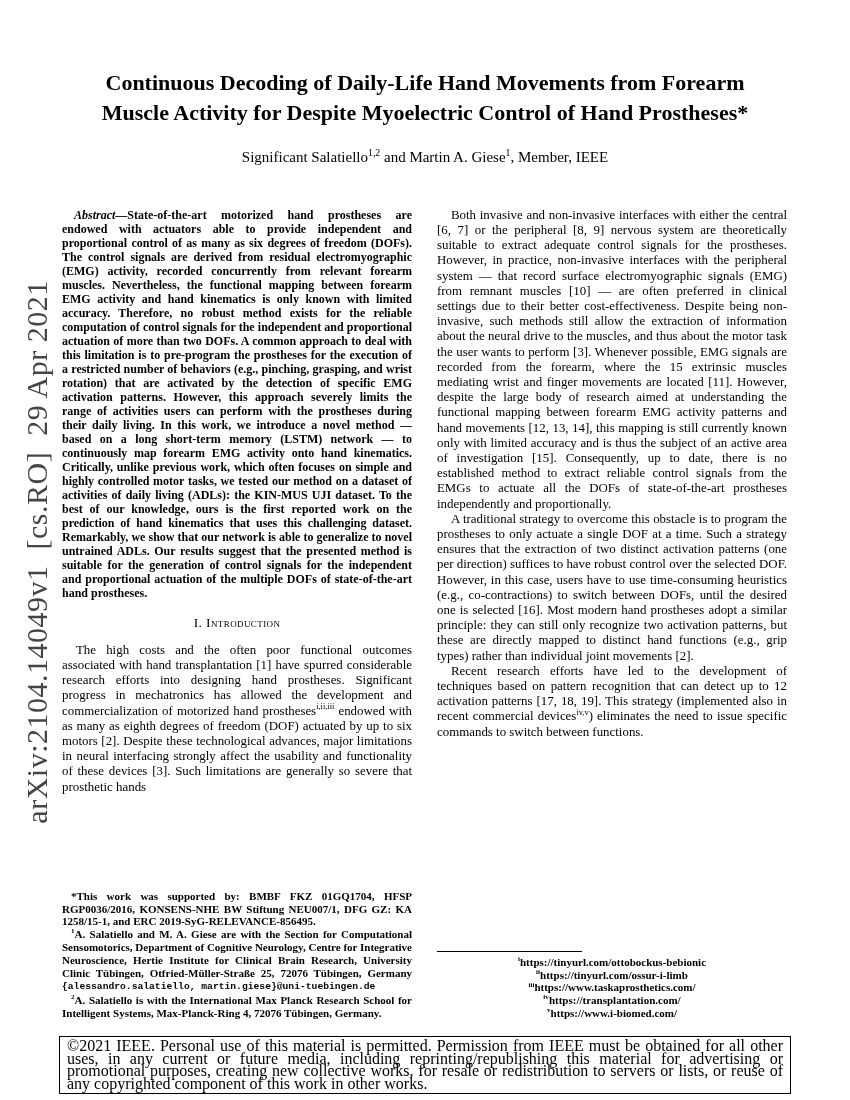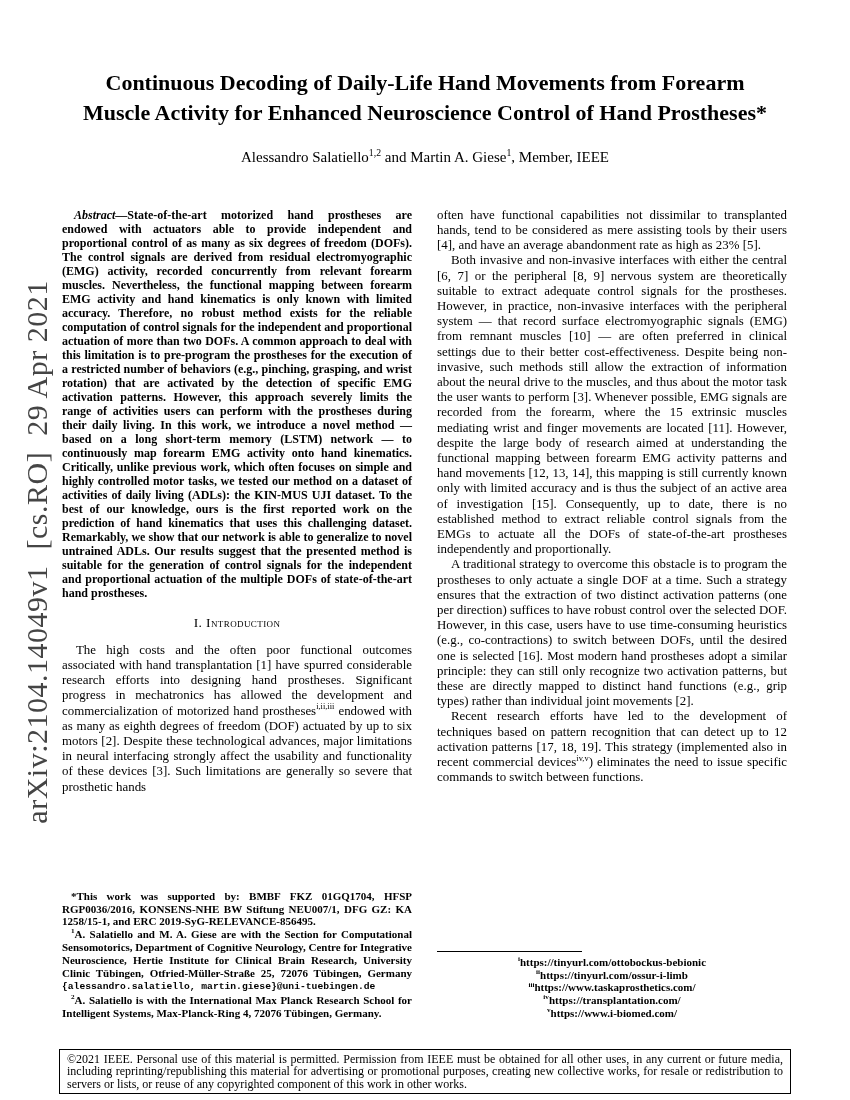--- a/index.html
+++ b/index.html
@@ -68,51 +68,50 @@
   .seg-i  { }
   .seg-bi { font-style: italic; font-weight: bold; }
   .seg-tt { font-family: "Liberation Mono", monospace; font-size: 0.88em; }
 
   
   .copyright-box {
     position: absolute; left: 59px; right: 59px; bottom: 6px;
     border: 1px solid #000; padding: 3px 7px;
   }
   .copyright-box p {
-    font-size: 12px; line-height: 12.4px; text-align: justify;
+    font-size: 16px; line-height: 12.4px; text-align: justify;
   }
 </style>
 </head>
 <body>
 
 <div class="page">
 
   <div class="arxiv-stamp">arXiv:2104.14049v1  [cs.RO]  29 Apr 2021</div>
 
   <header class="title-block">
-    <h1 class="title">Continuous Decoding of Daily-Life Hand Movements from Forearm Muscle Activity for Enhanced Neuroscience Control of Hand Prostheses*</h1>
-    <div class="authors"><span>Alessandro Salatiello</span><span class="seg-sup">1,2</span><span> and Martin A. Giese</span><span class="seg-sup">1</span><span>, </span><span class="seg-i">Member, IEEE</span></div>
+    <h1 class="title">Continuous Decoding of Daily-Life Hand Movements from Forearm Muscle Activity for Despite Myoelectric Control of Hand Prostheses*</h1>
+    <div class="authors"><span>Significant Salatiello</span><span class="seg-sup">1,2</span><span> and Martin A. Giese</span><span class="seg-sup">1</span><span>, </span><span class="seg-i">Member, IEEE</span></div>
   </header>
 
   <main class="columns">
 
     <section class="col col-left">
       <p class="abstract"><span class="seg-bi">Abstract</span><span>—State-of-the-art motorized hand prostheses are endowed with actuators able to provide independent and proportional control of as many as six degrees of freedom (DOFs). The control signals are derived from residual electromyographic (EMG) activity, recorded concurrently from relevant forearm muscles. Nevertheless, the functional mapping between forearm EMG activity and hand kinematics is only known with limited accuracy. Therefore, no robust method exists for the reliable computation of control signals for the independent and proportional actuation of more than two DOFs. A common approach to deal with this limitation is to pre-program the prostheses for the execution of a restricted number of behaviors (e.g., pinching, grasping, and wrist rotation) that are activated by the detection of specific EMG activation patterns. However, this approach severely limits the range of activities users can perform with the prostheses during their daily living. In this work, we introduce a novel method — based on a long short-term memory (LSTM) network — to continuously map forearm EMG activity onto hand kinematics. Critically, unlike previous work, which often focuses on simple and highly controlled motor tasks, we tested our method on a dataset of activities of daily living (ADLs): the KIN-MUS UJI dataset. To the best of our knowledge, ours is the first reported work on the prediction of hand kinematics that uses this challenging dataset. Remarkably, we show that our network is able to generalize to novel untrained ADLs. Our results suggest that the presented method is suitable for the generation of control signals for the independent and proportional actuation of the multiple DOFs of state-of-the-art hand prostheses.</span></p>
       <h2 class="section-heading">I. Introduction</h2>
       <p class="body-par indent"><span>The high costs and the often poor functional outcomes associated with hand transplantation [1] have spurred considerable research efforts into designing hand prostheses. Significant progress in mechatronics has allowed the development and commercialization of motorized hand prostheses</span><span class="seg-sup">i,ii,iii</span><span> endowed with as many as eighth degrees of freedom (DOF) actuated by up to six motors [2]. Despite these technological advances, major limitations in </span><span class="seg-i">neural interfacing</span><span> strongly affect the usability and functionality of these devices [3]. Such limitations are generally so severe that prosthetic hands</span></p>
 
       <div class="footnotes">
         <p class="footnote"><span>*This work was supported by: BMBF FKZ 01GQ1704, HFSP RGP0036/2016, KONSENS-NHE BW Stiftung NEU007/1, DFG GZ: KA 1258/15-1, and ERC 2019-SyG-RELEVANCE-856495.</span></p>
         <p class="footnote"><span class="seg-sup">1</span><span>A. Salatiello and M. A. Giese are with the Section for Computational Sensomotorics, Department of Cognitive Neurology, Centre for Integrative Neuroscience, Hertie Institute for Clinical Brain Research, University Clinic Tübingen, Otfried-Müller-Straße 25, 72076 Tübingen, Germany </span><span class="seg-tt">{alessandro.salatiello, martin.giese}@uni-tuebingen.de</span></p>
         <p class="footnote"><span class="seg-sup">2</span><span>A. Salatiello is with the International Max Planck Research School for Intelligent Systems, Max-Planck-Ring 4, 72076 Tübingen, Germany.</span></p>
       </div>
     </section>
 
     <section class="col col-right">
-      <p class="body-par"><span>often have functional capabilities not dissimilar to transplanted hands, tend to be considered as mere assisting tools by their users [4], and have an average abandonment rate as high as 23% [5].</span></p>
       <p class="body-par indent"><span>Both invasive and non-invasive interfaces with either the central [6, 7] or the peripheral [8, 9] nervous system are theoretically suitable to extract adequate control signals for the prostheses. However, in practice, non-invasive interfaces with the peripheral system — that record surface electromyographic signals (EMG) from remnant muscles [10] — are often preferred in clinical settings due to their better cost-effectiveness. Despite being non-invasive, such methods still allow the extraction of information about the neural drive to the muscles, and thus about the motor task the user wants to perform [3]. Whenever possible, EMG signals are recorded from the forearm, where the 15 extrinsic muscles mediating wrist and finger movements are located [11]. However, despite the large body of research aimed at understanding the </span><span class="seg-i">functional mapping</span><span> between forearm EMG activity patterns and hand movements [12, 13, 14], this mapping is still currently known only with limited accuracy and is thus the subject of an active area of investigation [15]. Consequently, up to date, there is no established method to extract reliable control signals from the EMGs to actuate all the DOFs of state-of-the-art prostheses independently and proportionally.</span></p>
       <p class="body-par indent"><span>A traditional strategy to overcome this obstacle is to program the prostheses to only actuate a single DOF at a time. Such a strategy ensures that the extraction of two distinct activation patterns (one per direction) suffices to have robust control over the selected DOF. However, in this case, users have to use time-consuming heuristics (e.g., co-contractions) to switch between DOFs, until the desired one is selected [16]. Most modern hand prostheses adopt a similar principle: they can still only recognize two activation patterns, but these are directly mapped to distinct hand functions (e.g., grip types) rather than individual joint movements [2].</span></p>
       <p class="body-par indent"><span>Recent research efforts have led to the development of techniques based on </span><span class="seg-i">pattern recognition</span><span> that can detect up to 12 activation patterns [17, 18, 19]. This strategy (implemented also in recent commercial devices</span><span class="seg-sup">iv,v</span><span>) eliminates the need to issue specific commands to switch between functions.</span></p>
 
       <div class="footnotes footnotes-links">
         <div class="footnote-rule"></div>
         <p class="footnote"><span class="seg-sup">i</span><span>https://tinyurl.com/ottobockus-bebionic</span></p>
         <p class="footnote"><span class="seg-sup">ii</span><span>https://tinyurl.com/ossur-i-limb</span></p>
         <p class="footnote"><span class="seg-sup">iii</span><span>https://www.taskaprosthetics.com/</span></p>
         <p class="footnote"><span class="seg-sup">iv</span><span>https://transplantation.com/</span></p>

